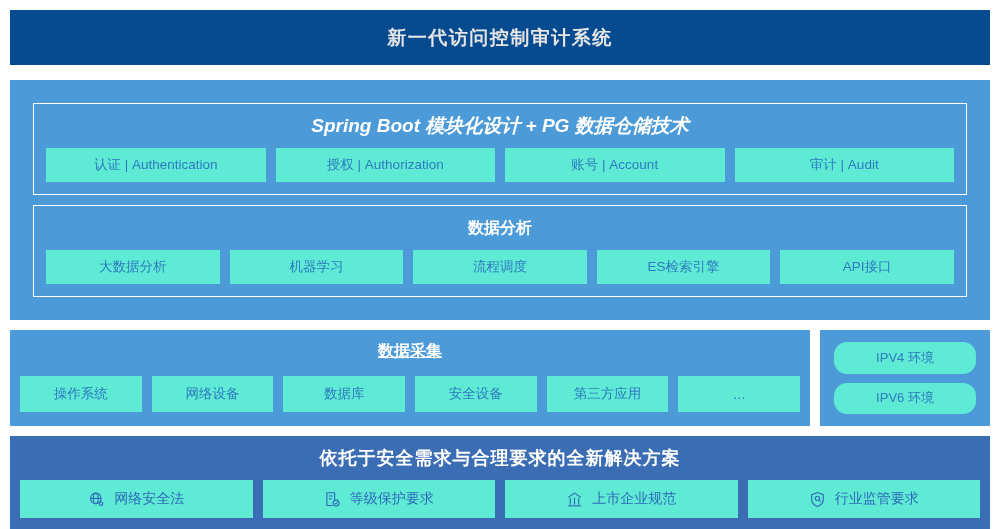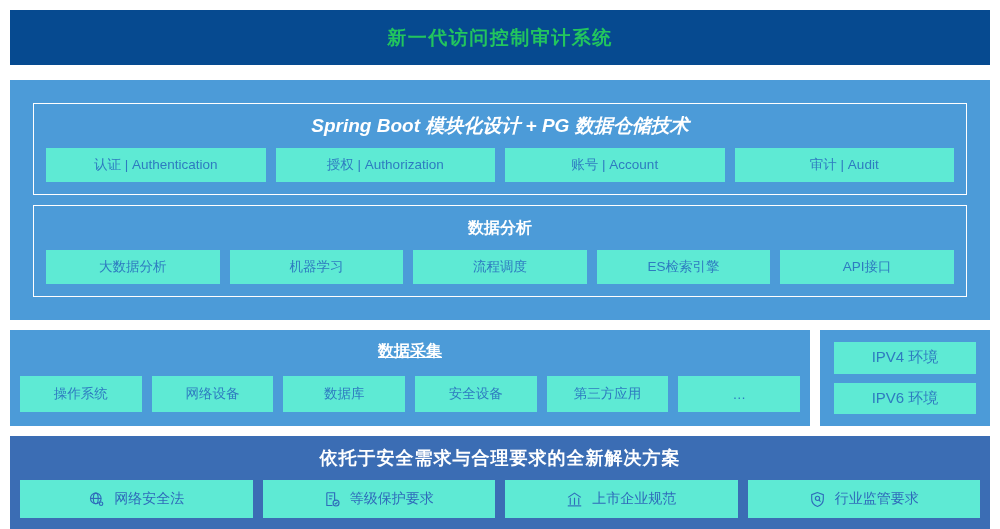--- a/index.html
+++ b/index.html
@@ -24,21 +24,21 @@
   
   .header {
     height: 55px;
     background: #064A90;
     display: flex;
     align-items: center;
     justify-content: center;
     margin-bottom: 15px;
   }
   .header-title {
-    color: #22c55e;
+    color: #e5e5e5;
     font-size: 19px;
     font-weight: bold;
     letter-spacing: 1.5px;
   }
 
   
   .panel {
     background: #4C9BD8;
     box-sizing: border-box;
   }
@@ -104,21 +104,22 @@
     flex: 1 1 auto;
     padding: 12px 14px;
     box-sizing: border-box;
     display: flex;
     flex-direction: column;
     justify-content: center;
     gap: 9px;
   }
   .ipenv .chip {
     height: 27px;
-    font-size: 15px;
+    font-size: 13px;
+    border-radius: 13px;
   }
 
   
   .bottom {
     padding: 9px 10px 14px 10px;
     box-sizing: border-box;
   }
   .bottom .group-title {
     font-size: 18px;
     letter-spacing: 1px;

